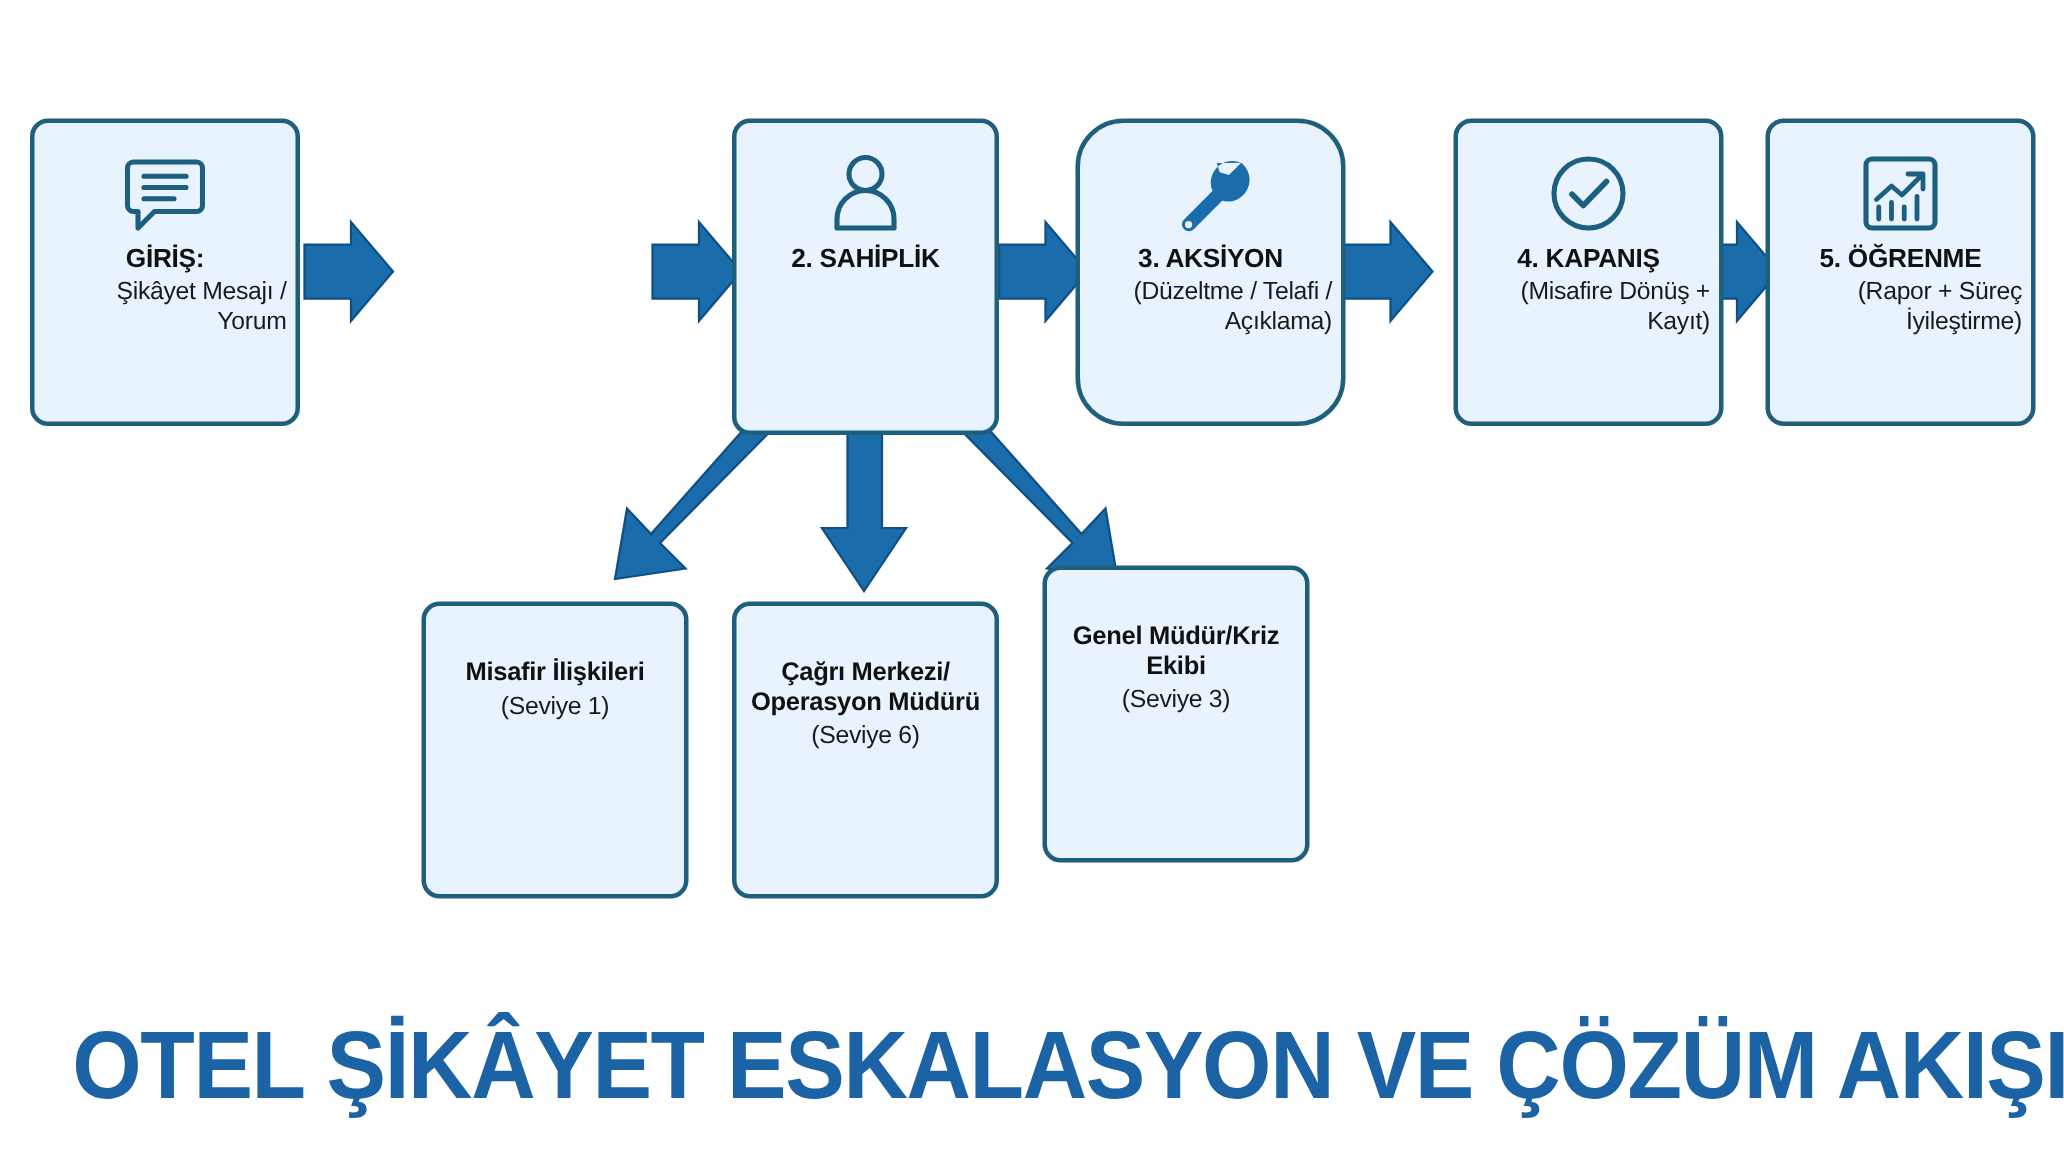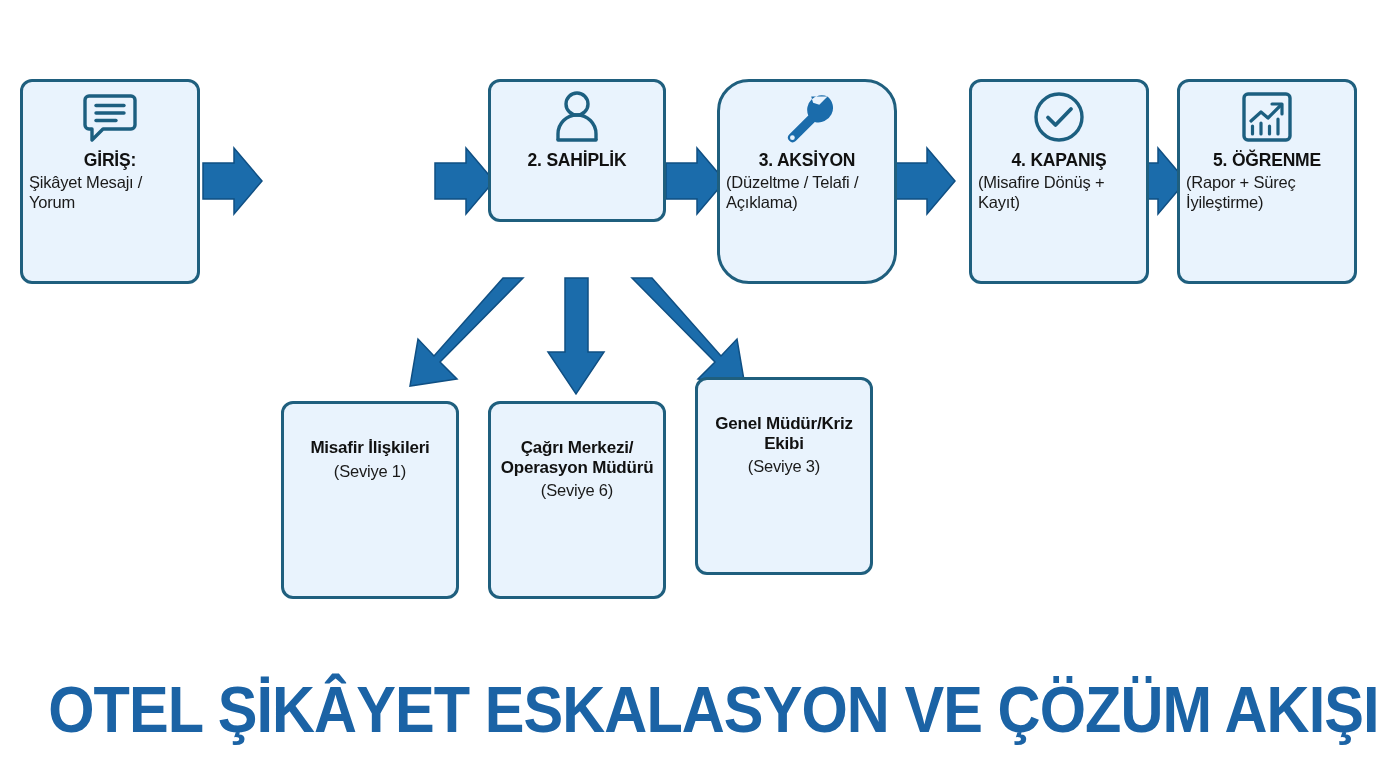--- a/index.html
+++ b/index.html
@@ -39,35 +39,35 @@
   .node {
     position: absolute;
     box-sizing: border-box;
     background: #e9f3fd;
     border: 3px solid #1f5f7e;
     border-radius: 12px;
     z-index: 2;
     display: flex;
     flex-direction: column;
     align-items: center;
-    padding-top: 6px;
+    padding-top: 18px;
   }
   .node.top-row {
     width: 180px;
     height: 205px;
   }
   .node.sub-row {
     width: 178px;
     height: 198px;
     padding-top: 34px;
   }
   
   .node.node-ownership {
     width: 178px;
-    height: 143px;
+    height: 211px;
   }
 
   .node-icon {
     height: 58px;
     display: flex;
     align-items: center;
     justify-content: center;
     margin-bottom: 4px;
   }
 
@@ -76,21 +76,21 @@
     font-size: 17.5px;
     line-height: 1.15;
     text-align: center;
     color: #111111;
     letter-spacing: -0.2px;
     padding: 0 4px;
   }
   .node-sub {
     font-size: 16.5px;
     line-height: 1.2;
-    text-align: left;
+    text-align: right;
     color: #1a1a1a;
     margin-top: 3px;
     padding: 0 6px;
     letter-spacing: -0.2px;
   }
 
   .node.sub-row .node-title {
     font-size: 17px;
     line-height: 1.16;
   }

